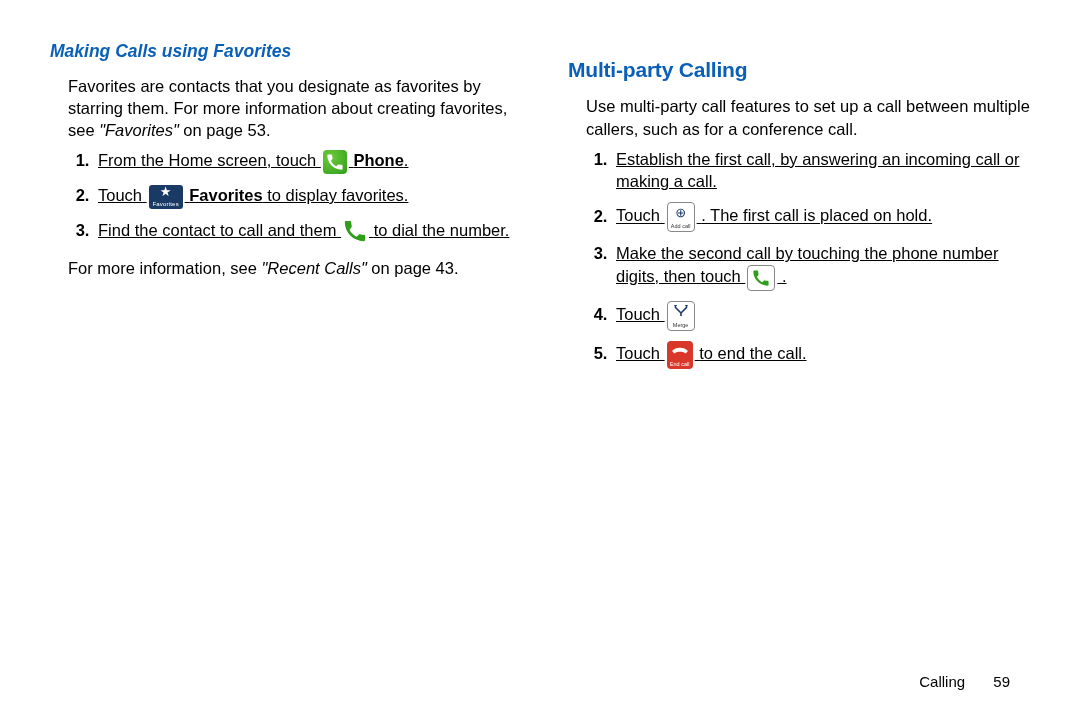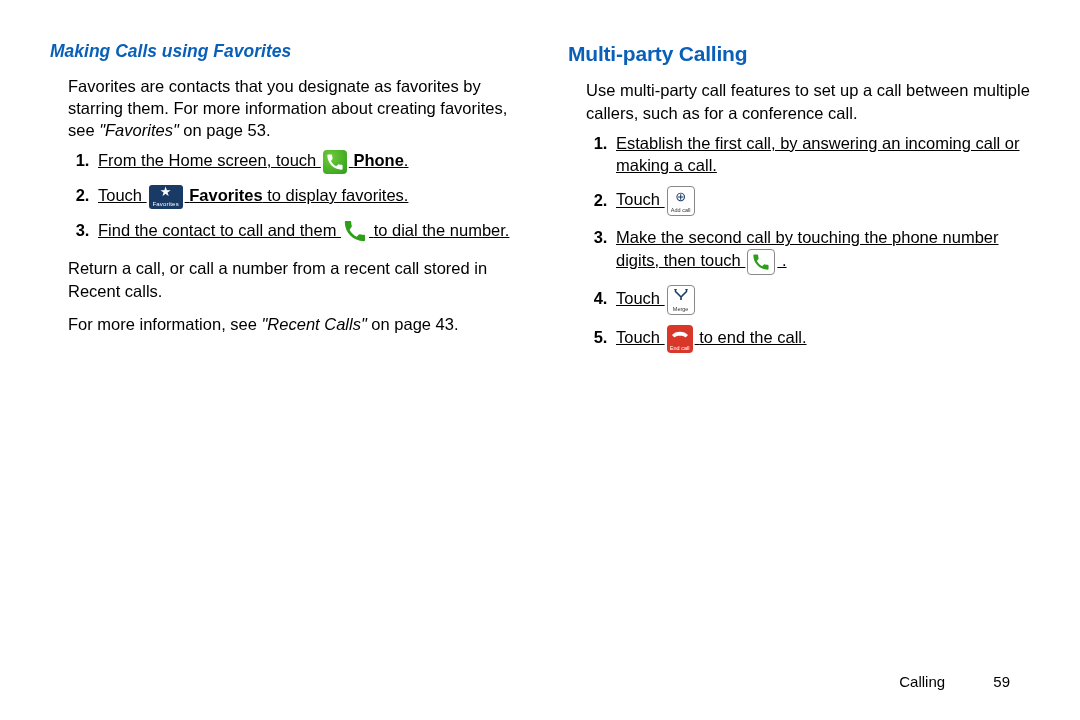--- a/index.html
+++ b/index.html
@@ -23,21 +23,21 @@
   .col {
     width: 50%;
     box-sizing: border-box;
   }
   .col.left { padding-right: 28px; }
   .col.right { padding-left: 28px; }
   .h2 {
     font-weight: bold;
     font-size: 21px;
     color: #0a60b8;
-    margin: 0 0 6px 0;
+    margin: 16px 0 6px 0;
     letter-spacing: -0.2px;
   }
   .h3 {
     font-weight: bold;
     font-style: italic;
     font-size: 17.5px;
     color: #0a60b8;
     margin: 0 0 6px 0;
   }
   p { margin: 0 0 8px 0; }
@@ -60,21 +60,21 @@
     display: inline-block;
     vertical-align: middle;
     margin: 0 2px;
   }
   .footer {
     position: absolute;
     right: 70px;
     bottom: 28px;
     font-size: 15px;
   }
-  .footer .section { margin-right: 44px; }
+  .footer .section { margin-right: 24px; }
   
   .icon-phone-green {
     width: 24px; height: 24px;
     background: radial-gradient(circle at 30% 30%, #6fca3a, #2e9e1b);
     border-radius: 4px;
     position: relative;
   }
   .icon-phone-green svg { position:absolute; left:3px; top:3px; }
   .icon-fav {
     width: 34px; height: 24px;
@@ -163,40 +163,40 @@
         <span>Find the contact to call and them </span>
         <span class="icon icon-handset-green">
           <svg width="24" height="24" viewBox="0 0 24 24">
               <path fill="#2e9e1b" d="M6.6 10.8c1.5 3 4 5.4 7 7l2.3-2.3c.3-.3.8-.4 1.2-.3 1.2.4 2.5.6 3.8.6.7 0 1.2.5 1.2 1.2V21c0 .7-.5 1.2-1.2 1.2C10.2 22.2 1.8 13.8 1.8 3.1 1.8 2.4 2.3 1.9 3 1.9h4c.7 0 1.2.5 1.2 1.2 0 1.3.2 2.6.6 3.8.1.4 0 .9-.3 1.2L6.6 10.8z"></path>
             </svg>
         </span>
         <span> to dial the number.</span>
       </li>
     </ol>
 
-    <p class="indent">Return a call, or call a number from a recent call stored in Recent calls.</p>
     <p class="indent">
       <span>For more information, see </span><span class="italic">"Recent Calls"</span><span> on page 43.</span>
     </p>
   </div>
 
   <div class="col right">
     <div class="h2">Multi-party Calling</div>
     <p class="indent">Use multi-party call features to set up a call between multiple callers, such as for a conference call.</p>
 
     <ol class="steps">
       <li>
         <span>Establish the first call, by answering an incoming call or making a call.</span>
       </li>
       <li>
         <span>Touch </span>
         <span class="icon icon-box">
           <span class="top">⊕</span>
           <span class="lbl">Add call</span>
         </span>
+        <span>. The first call is placed on hold.</span>
       </li>
       <li>
         <span>Make the second call by touching the phone number digits, then touch </span>
         <span class="icon icon-dial-green">
           <svg width="18" height="18" viewBox="0 0 24 24">
               <path fill="#2e9e1b" d="M6.6 10.8c1.5 3 4 5.4 7 7l2.3-2.3c.3-.3.8-.4 1.2-.3 1.2.4 2.5.6 3.8.6.7 0 1.2.5 1.2 1.2V21c0 .7-.5 1.2-1.2 1.2C10.2 22.2 1.8 13.8 1.8 3.1 1.8 2.4 2.3 1.9 3 1.9h4c.7 0 1.2.5 1.2 1.2 0 1.3.2 2.6.6 3.8.1.4 0 .9-.3 1.2L6.6 10.8z"></path>
             </svg>
         </span>
         <span>.</span>
       </li>

